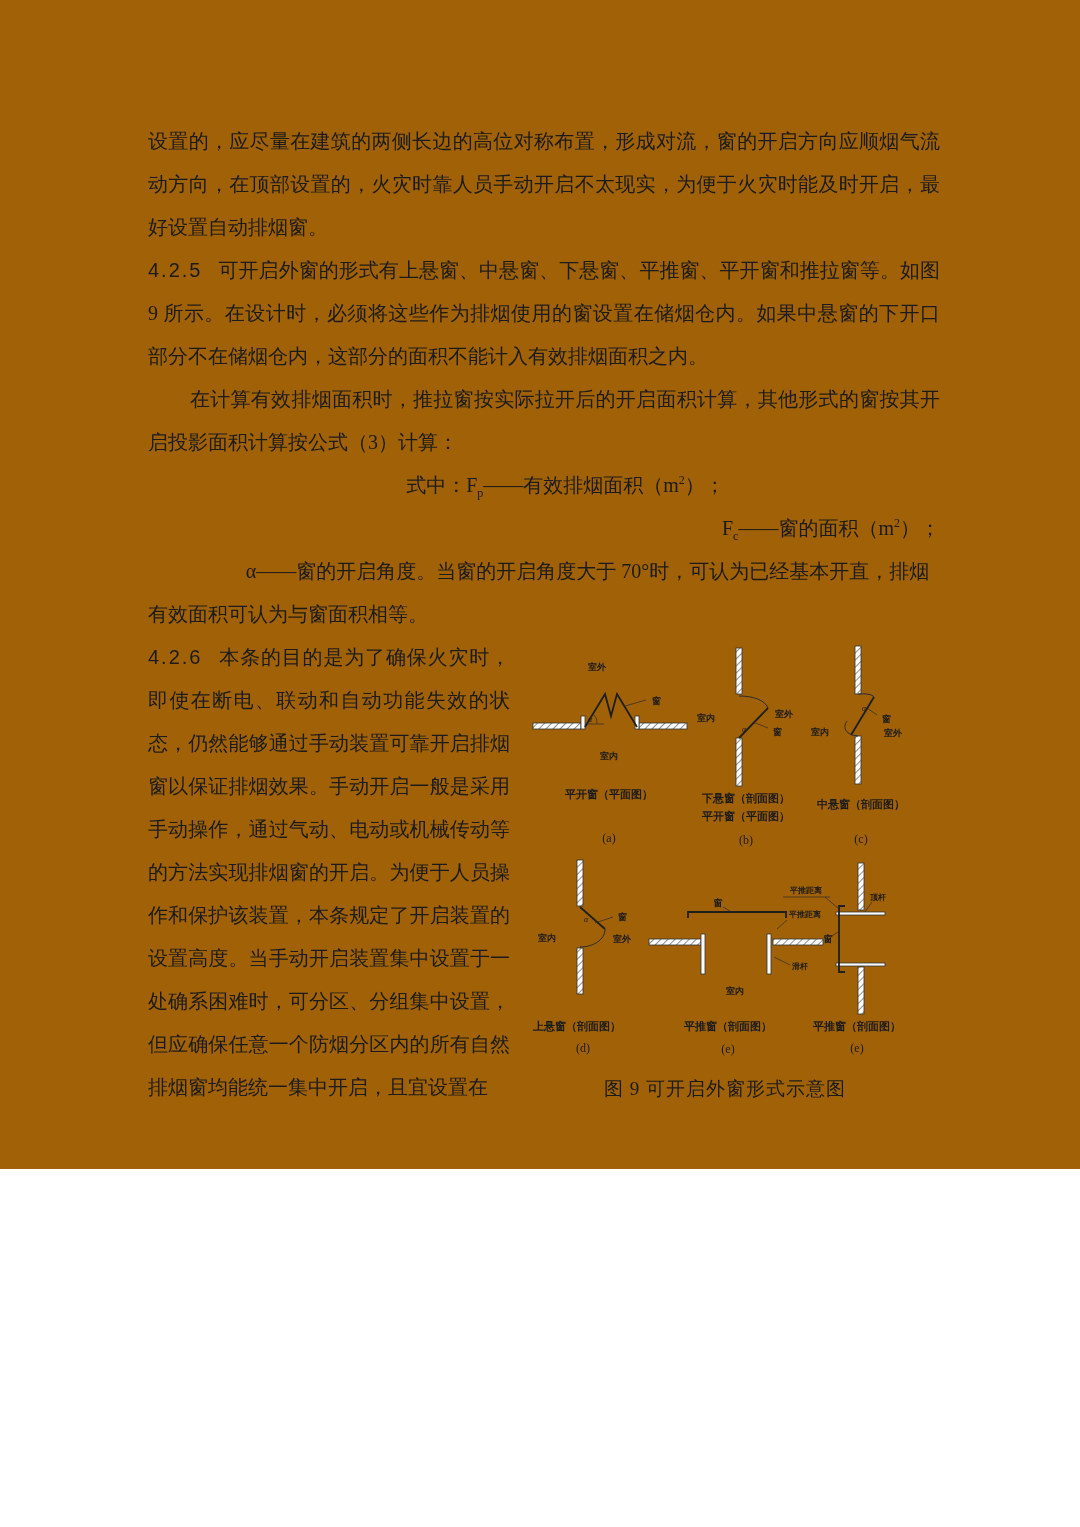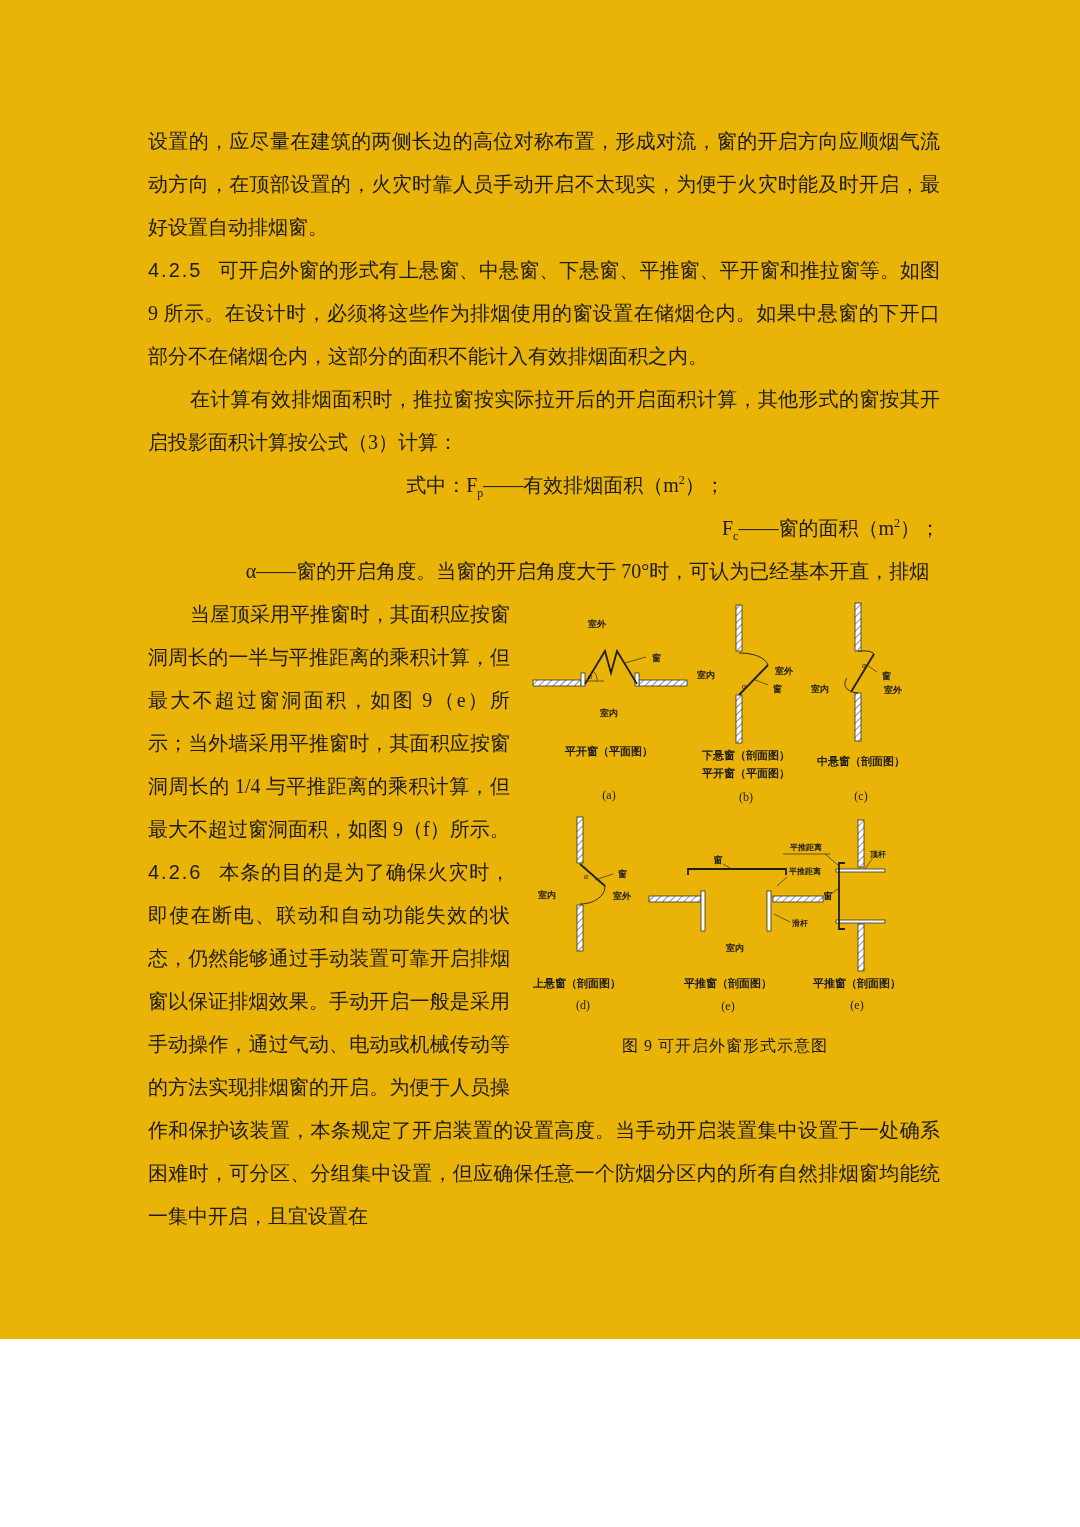--- a/index.html
+++ b/index.html
@@ -1,36 +1,36 @@
 <!DOCTYPE html>
 <html><head>
 <meta charset="utf-8">
 <style>
   html,body{margin:0;padding:0;background:#ffffff;}
   .page{
-    position:relative;width:1080px;height:1339px;background:#eab308;
+    position:relative;width:1080px;height:1169px;background:#a16207;
     color:#1b1b1b;font-family:"Liberation Serif","DejaVu Serif",serif;
     font-size:20px;line-height:43px;overflow:hidden;
   }
   .content{position:absolute;left:148px;top:120px;width:792px;text-align:justify;}
   p{margin:0;padding:0;}
   .indent{text-indent:42px;}
   .sec-num{font-family:"Liberation Sans","DejaVu Sans",sans-serif;font-weight:normal;letter-spacing:2px;margin-right:16px;}
   sub{font-size:12px;line-height:0;}
   sup{font-size:12px;line-height:0;}
   .formula-line{position:relative;text-align:left;text-indent:0;}
   .f-main{margin-left:237px;}
   .f-num{position:absolute;left:537px;top:0;}
   .where-l1{text-align:center;margin-left:43px;}
   .where-l2{text-align:right;margin-left:51px;}
   .where-l3{text-align:center;margin-left:87px;}
   .where-l4{text-align:left;margin-left:0;}
   .fig{float:right;width:430px;height:516px;margin-left:0;}
   .fig svg{display:block;}
-  .fig-caption{text-align:center;font-size:16px;line-height:26px;margin-top:4px;letter-spacing:1px;}
+  .fig-caption{text-align:center;font-size:19px;line-height:26px;margin-top:4px;letter-spacing:1px;}
   .page-num{position:absolute;right:158px;top:1386px;font-size:18px;line-height:24px;}
   
   .s-lbl{font:bold 9px "Liberation Sans","DejaVu Sans",sans-serif;fill:#1b1b1b;}
   .s-dim{font:bold 8px "Liberation Sans","DejaVu Sans",sans-serif;fill:#1b1b1b;}
   .s-cap{font:bold 11px "Liberation Sans","DejaVu Sans",sans-serif;fill:#1b1b1b;}
   .s-let{font:12px "Liberation Serif","DejaVu Serif",serif;fill:#1b1b1b;}
   .s-alpha{font:italic 8px "Liberation Serif","DejaVu Serif",serif;fill:#1b1b1b;}
   .wall{fill:url(#hatch);stroke:#333;stroke-width:0.8;}
   .jamb{fill:#fff;stroke:#333;stroke-width:0.8;}
   .ln{stroke:#2b2b2b;stroke-width:1;fill:none;}
@@ -46,20 +46,21 @@
     <p>设置的，应尽量在建筑的两侧长边的高位对称布置，形成对流，窗的开启方向应顺烟气流动方向，在顶部设置的，火灾时靠人员手动开启不太现实，为便于火灾时能及时开启，最好设置自动排烟窗。</p>
 
     <p><span class="sec-num">4.2.5</span><span>可开启外窗的形式有上悬窗、中悬窗、下悬窗、平推窗、平开窗和推拉窗等。如图 9 所示。在设计时，必须将这些作为排烟使用的窗设置在储烟仓内。如果中悬窗的下开口部分不在储烟仓内，这部分的面积不能计入有效排烟面积之内。</span></p>
 
     <p class="indent">在计算有效排烟面积时，推拉窗按实际拉开后的开启面积计算，其他形式的窗按其开启投影面积计算按公式（3）计算：</p>
 
 
     <p class="where-l1"><span>式中：</span><span>F</span><sub>p</sub><span>——有效排烟面积（m</span><sup>2</sup><span>）；</span></p>
     <p class="where-l2"><span>F</span><sub>c</sub><span>——窗的面积（m</span><sup>2</sup><span>）；</span></p>
     <p class="where-l3">α——窗的开启角度。当窗的开启角度大于 70°时，可认为已经基本开直，排烟</p>
+    <p class="where-l4">有效面积可认为与窗面积相等。</p>
 
 
     <div class="fig">
       <svg width="430" height="436" viewBox="-15 0 430 436" xmlns="http://www.w3.org/2000/svg">
         <defs>
           <pattern id="hatch" width="5" height="5" patternUnits="userSpaceOnUse" patternTransform="rotate(45)">
             <rect width="5" height="5" fill="#ffffff"></rect>
             <line x1="0" y1="0" x2="0" y2="5" stroke="#444" stroke-width="1.2"></line>
           </pattern>
         </defs>
@@ -155,19 +156,18 @@
           <line class="thin" x1="347" y1="266" x2="340" y2="276"></line>
           <text class="s-lbl" x="303" y="306" text-anchor="middle">窗</text>
           <line class="thin" x1="307" y1="300" x2="313" y2="296"></line>
           <text class="s-cap" x="332" y="394" text-anchor="middle">平推窗（剖面图）</text>
           <text class="s-let" x="332" y="416" text-anchor="middle">(e)</text>
         </g>
       </svg>
       <div class="fig-caption">图 9  可开启外窗形式示意图</div>
     </div>
 
-    <p class="indent">当屋顶采用平推窗时，其面积应按窗洞周长的一半与平推距离的乘积计算，但最大不超过窗洞面积，如图 9（e）所示；当外墙采用平推窗时，其面积应按窗洞周长的 1/4 与平推距离的乘积计算，但最大不超过窗洞面积，如图 9（f）所示。</p>
     <p><span class="sec-num">4.2.6</span><span>本条的目的是为了确保火灾时，即使在断电、联动和自动功能失效的状态，仍然能够通过手动装置可靠开启排烟窗以保证排烟效果。手动开启一般是采用手动操作，通过气动、电动或机械传动等的方法实现排烟窗的开启。为便于人员操作和保护该装置，本条规定了开启装置的设置高度。当手动开启装置集中设置于一处确系困难时，可分区、分组集中设置，但应确保任意一个防烟分区内的所有自然排烟窗均能统一集中开启，且宜设置在</span></p>
 
   </div>
 
   <div class="page-num">46</div>
 </div>
 
 </body></html>

